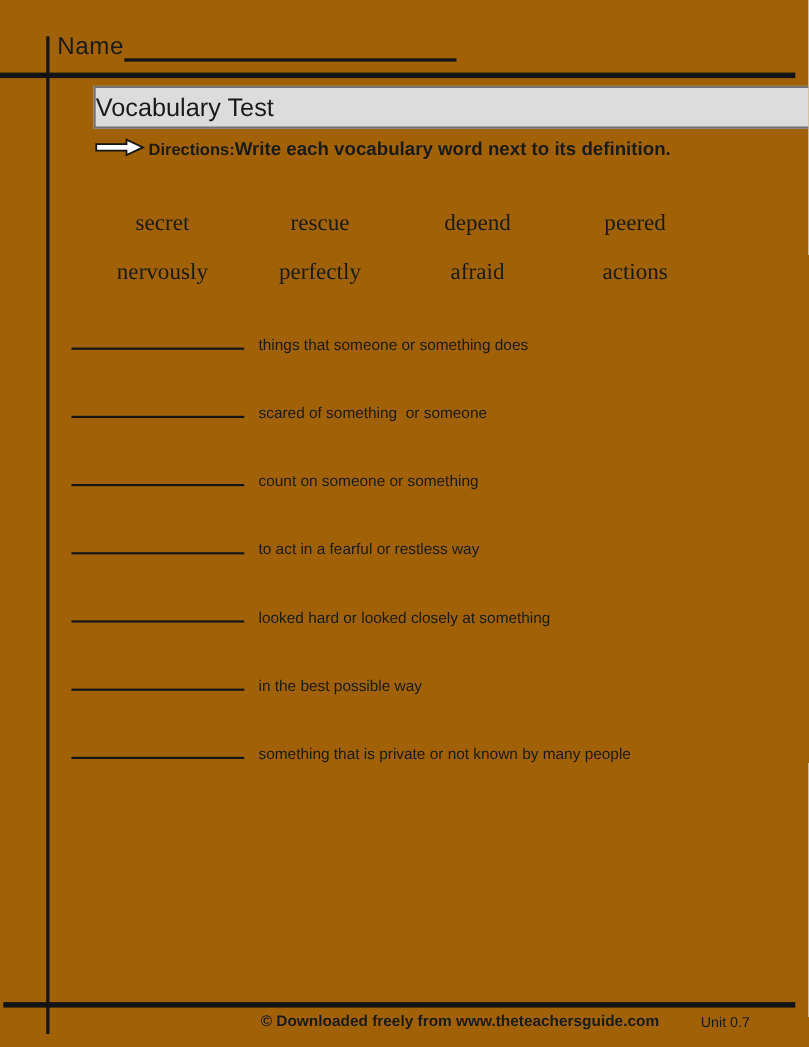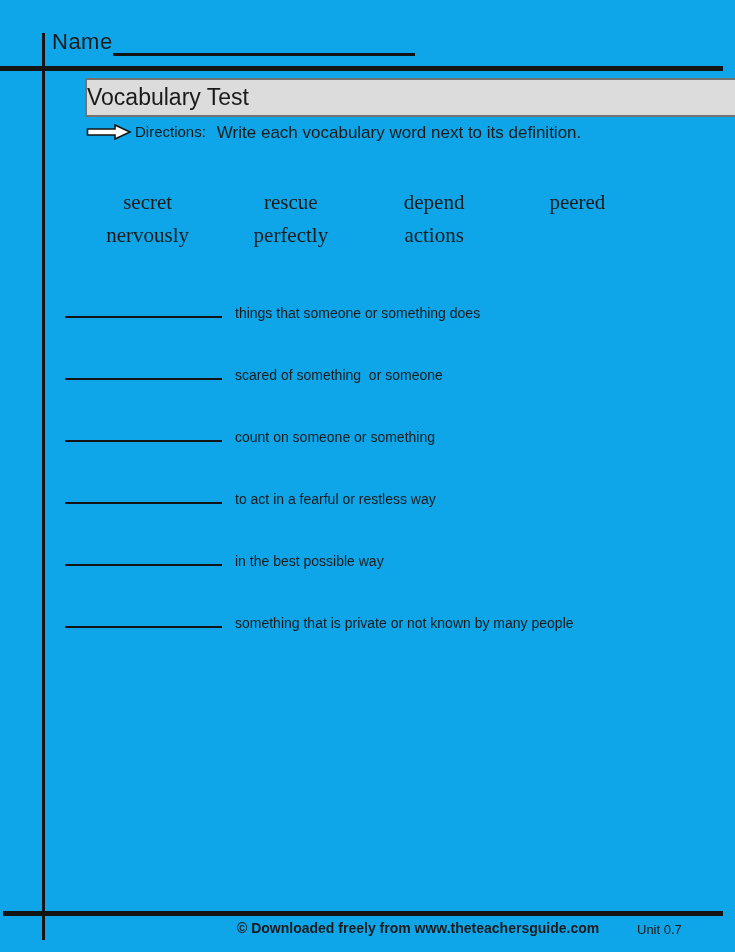--- a/index.html
+++ b/index.html
@@ -1,21 +1,21 @@
 <!DOCTYPE html>
 <html><head>
 <meta charset="utf-8">
 <style>
   * { margin: 0; padding: 0; box-sizing: border-box; }
   html, body { background: #ffffff; }
   .page {
     position: relative;
     width: 735px;
     height: 952px;
-    background: #0ea5e9;
+    background: #a16207;
     overflow: hidden;
     font-family: "Liberation Sans", sans-serif;
     color: #1a1a1a;
   }
   .v-margin-line {
     position: absolute;
     left: 42px; top: 33px;
     width: 3px; height: 907px;
     background: #141414;
   }
@@ -47,34 +47,35 @@
     text-align: left;
     line-height: 34px;
     font-size: 23px;
   }
 
   .directions {
     position: absolute;
     left: 86px; top: 123px;
     height: 26px;
     display: flex;
-    align-items: flex-start;
+    align-items: center;
     white-space: nowrap;
+    font-weight: bold;
   }
   .directions .arrow { flex: 0 0 auto; }
   .dir-label { font-size: 15px; margin-left: 3px; }
-  .dir-text  { font-size: 17px; margin-left: 11px; }
+  .dir-text  { font-size: 17px; }
 
   .word-bank {
     position: absolute;
     left: 76px; top: 189px;
     width: 573px;
     display: grid;
     grid-template-columns: repeat(4, 1fr);
-    row-gap: 6px;
+    row-gap: 18px;
     font-family: "Liberation Serif", serif;
     font-size: 21px;
     line-height: 27px;
   }
   .word-bank .word { text-align: center; }
 
   .definitions {
     position: absolute;
     left: 65px; top: 298px;
     width: 617px;
@@ -131,37 +132,41 @@
     <span class="dir-text">Write each vocabulary word next to its definition.</span>
   </div>
 
   <div class="word-bank">
     <span class="word">secret</span>
     <span class="word">rescue</span>
     <span class="word">depend</span>
     <span class="word">peered</span>
     <span class="word">nervously</span>
     <span class="word">perfectly</span>
+    <span class="word">afraid</span>
     <span class="word">actions</span>
   </div>
 
   <div class="definitions">
     <div class="def-row">
       <span class="blank"></span><span class="def-text">things that someone or something does</span>
     </div>
     <div class="def-row">
       <span class="blank"></span><span class="def-text">scared of something  or someone</span>
     </div>
     <div class="def-row">
       <span class="blank"></span><span class="def-text">count on someone or something</span>
     </div>
     <div class="def-row">
       <span class="blank"></span><span class="def-text">to act in a fearful or restless way</span>
     </div>
     <div class="def-row">
+      <span class="blank"></span><span class="def-text">looked hard or looked closely at something</span>
+    </div>
+    <div class="def-row">
       <span class="blank"></span><span class="def-text">in the best possible way</span>
     </div>
     <div class="def-row">
       <span class="blank"></span><span class="def-text">something that is private or not known by many people</span>
     </div>
   </div>
 
   <div class="h-rule bottom"></div>
   <div class="footer-credit">© Downloaded freely from www.theteachersguide.com</div>
   <div class="footer-unit">Unit 0.7</div>

